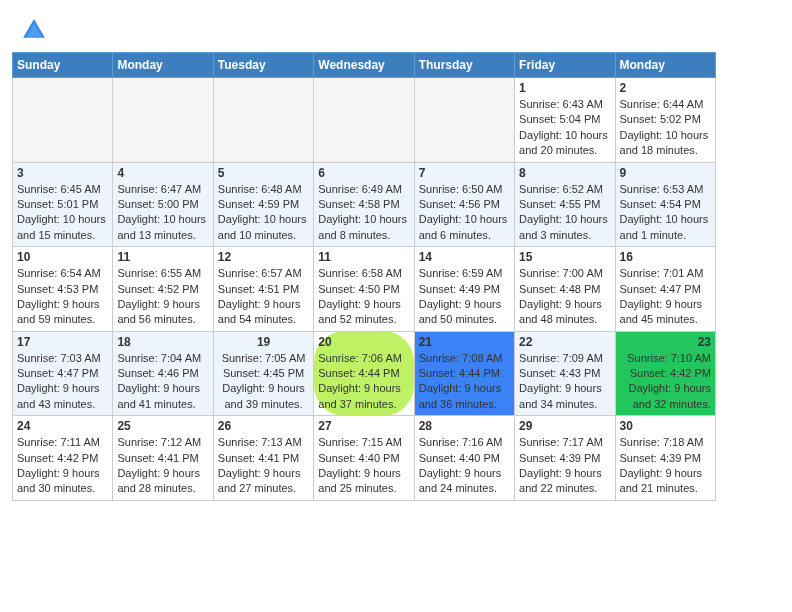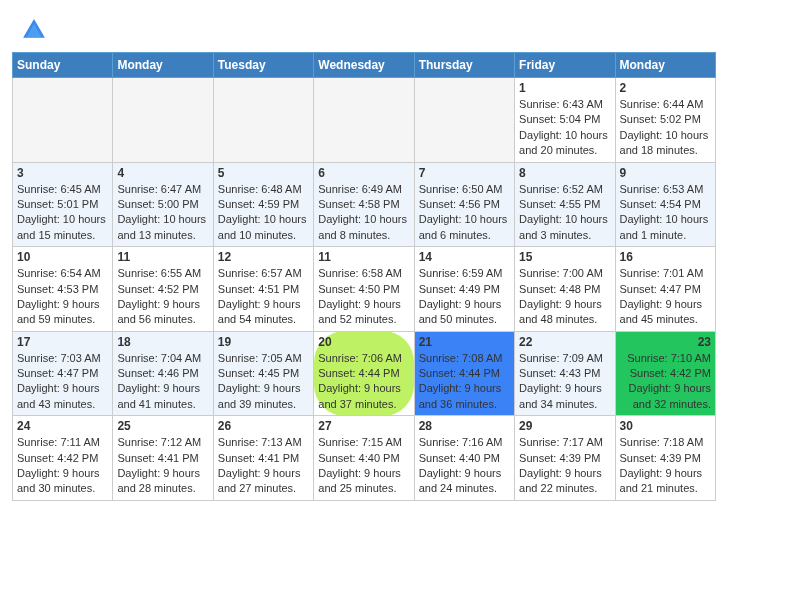--- a/index.html
+++ b/index.html
@@ -208,21 +208,21 @@
         </tr>
         <tr>
           <td style="background: rgb(238, 244, 251);">
             <span class="day-number">17</span>
             <div class="day-info">Sunrise: 7:03 AM<br>Sunset: 4:47 PM<br>Daylight: 9 hours and 43 minutes.</div>
           </td>
           <td style="background: rgb(238, 244, 251);">
             <span class="day-number">18</span>
             <div class="day-info">Sunrise: 7:04 AM<br>Sunset: 4:46 PM<br>Daylight: 9 hours and 41 minutes.</div>
           </td>
-          <td style="background: rgb(238, 244, 251);">
+          <td style="background: rgb(238, 244, 251); text-align: center;">
             <span class="day-number">19</span>
             <div class="day-info">Sunrise: 7:05 AM<br>Sunset: 4:45 PM<br>Daylight: 9 hours and 39 minutes.</div>
           </td>
           <td style="background: #bef264; border-radius: 31px;">
             <span class="day-number">20</span>
             <div class="day-info">Sunrise: 7:06 AM<br>Sunset: 4:44 PM<br>Daylight: 9 hours and 37 minutes.</div>
           </td>
           <td style="background: #3b82f6;">
             <span class="day-number">21</span>
             <div class="day-info">Sunrise: 7:08 AM<br>Sunset: 4:44 PM<br>Daylight: 9 hours and 36 minutes.</div>

